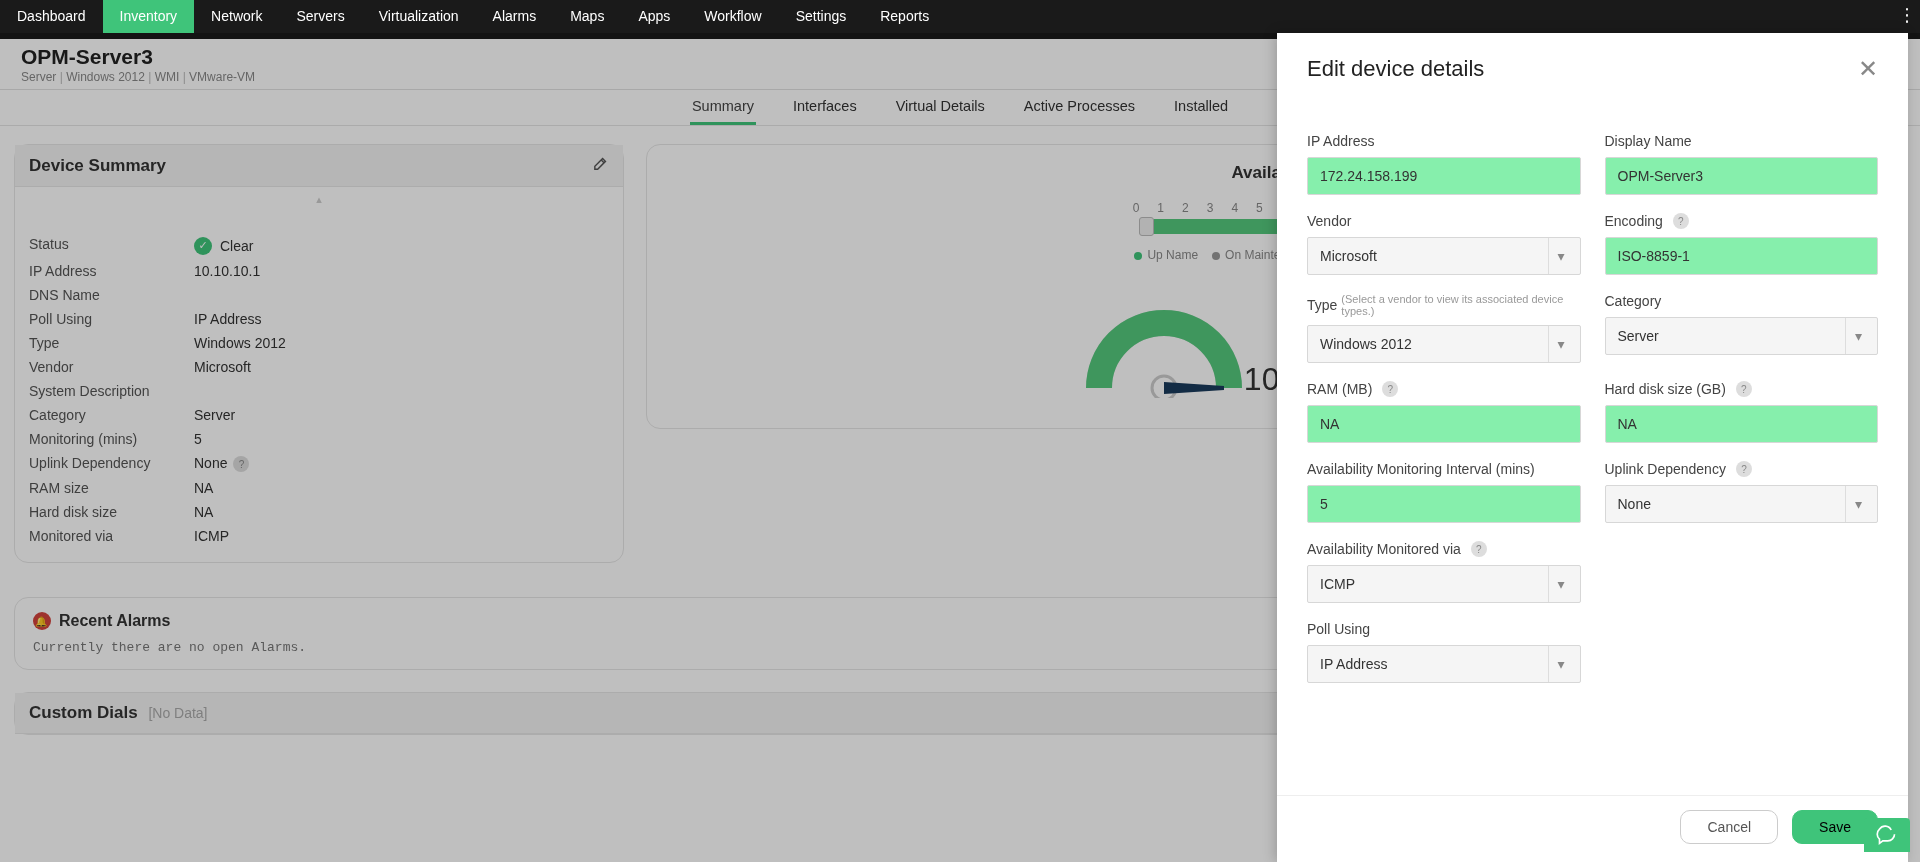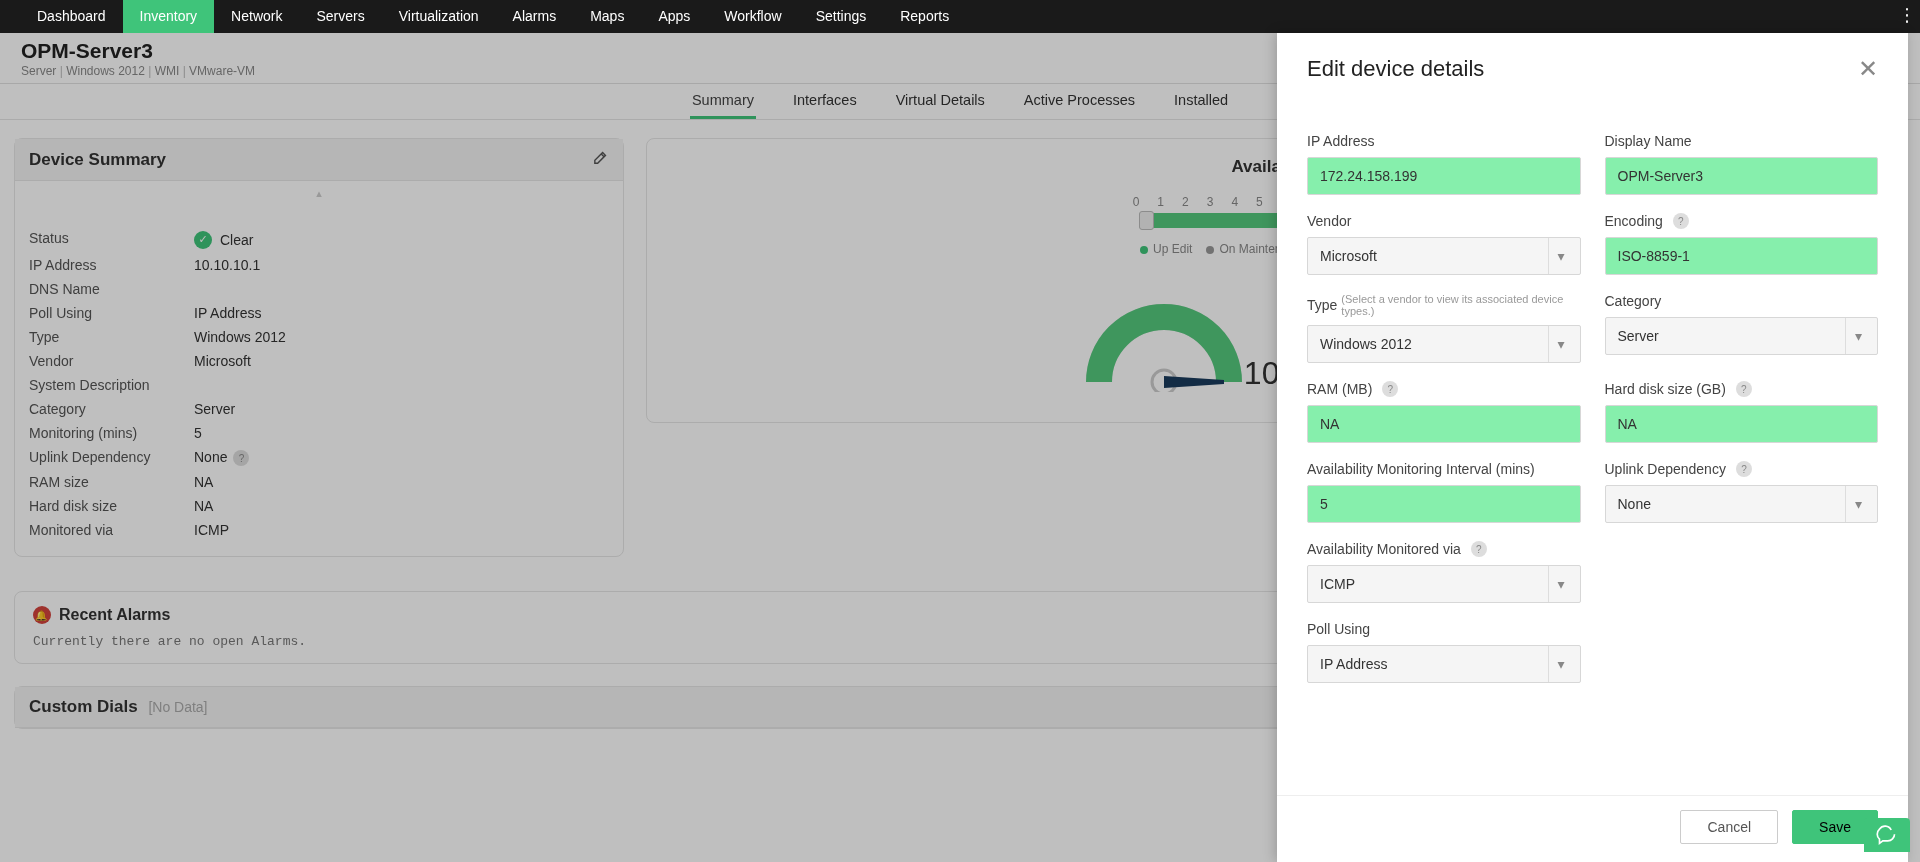--- a/index.html
+++ b/index.html
@@ -1,39 +1,39 @@
 <!DOCTYPE html>
 <html><head>
 <meta charset="utf-8">
 <style>
 * { margin:0; padding:0; box-sizing:border-box; font-family:"Segoe UI",Arial,sans-serif; }
 body { background:#fff; width:1920px; height:862px; overflow:hidden; position:relative; }
 
 
-.topnav { height:33px; background:#1a1a1a; display:flex; align-items:flex-start; position:relative;padding-left:20px; }
+.topnav { height:39px; background:#1a1a1a; display:flex; align-items:flex-start; position:relative; }
 .topnav .item { color:#fff; font-size:14px; padding:0 17px; height:33px; line-height:33px; cursor:pointer; }
 .topnav .item.active { background:#3fc47a; }
 .topnav .dots { position:absolute; right:4px; top:4px; color:#fff; font-size:18px; cursor:pointer; }
 
 
 .pageheader { padding:6px 21px 5px; border-bottom:1px solid #e0e0e0;}
 .pageheader .title { font-size:21px; font-weight:600; color:#222; }
 .pageheader .crumbs { font-size:12px; color:#888; margin-top:1px;}
 .pageheader .crumbs span+span:before { content:" | "; color:#bbb; margin:0 0px; }
 
 
 .subtabs { height:36px; display:flex; align-items:center; justify-content:center; gap:26px; border-bottom:1px solid #e5e5e5;}
 .subtabs .tab { font-size:14.5px; color:#333; padding:8px 2px; border-bottom:3px solid transparent; cursor:pointer;}
 .subtabs .tab.active { border-bottom-color:#3fc47a; color:#444;}
 
 
 .mainwrap { padding:18px 14px; display:flex; gap:22px; }
 .leftcol { flex:0 0 610px; }
 .rightcol { flex:1;}
-.card { background:#fff; border:1px solid #e6e6e6; border-radius:8px; }
+.card { background:#fff; border:1px solid #e6e6e6; border-radius:14px; }
 .cardhead { display:flex; align-items:center; justify-content:space-between; padding:10px 14px; background:#f3f3f3; border-bottom:1px solid #e6e6e6;}
 .cardhead h3 { font-size:17px; font-weight:600; color:#333;}
 .cardhead .editbtn { cursor:pointer; color:#555; }
 .cardhead .editbtn svg{width:17px;height:17px;fill:none;stroke:#555;stroke-width:2;}
 
 .summarytbl { padding:30px 14px 10px; font-size:14px; color:#333; }
 .summarytbl .row { display:flex; margin-bottom:8px; }
 .summarytbl .k { width:165px; text-align:left; padding-right:20px; color:#555;}
 .summarytbl .v { flex:1; color:#333;}
 .statusclear { display:inline-flex; align-items:center; gap:8px;}
@@ -80,21 +80,21 @@
 .drawer .dhead .close{cursor:pointer;color:#888;font-size:24px;}
 .drawer .dbody{flex:1;overflow-y:auto;padding:16px 30px 10px;}
 .drawer .formrow{display:flex;gap:24px;}
 .drawer .formcol{flex:1;display:flex;flex-direction:column;}
 .drawer label{font-size:14px;color:#444;margin:18px 0 8px;display:flex;align-items:center;gap:4px;}
 .drawer label .hint{font-size:11px;color:#999;font-weight:400;}
 .drawer input.txt{height:38px;border:1px solid #d7d7d7;background:#86efac;padding:0 12px;font-size:14px;color:#333;border-radius:2px;}
 .drawer .sel{height:38px;border:1px solid #d7d7d7;background:#f5f5f5;display:flex;align-items:center;justify-content:space-between;padding:0 6px 0 12px;font-size:14px;color:#333;border-radius:2px;cursor:pointer;}
 .drawer .sel .ar{width:26px;height:100%;display:flex;align-items:center;justify-content:center;color:#888;border-left:1px solid #ddd;}
 .drawer .dfoot{padding:14px 30px 18px;display:flex;justify-content:flex-end;gap:14px;border-top:1px solid #eee;}
-.drawer .btn{height:34px;padding:0 26px;font-size:14px;border-radius:2px;cursor:pointer;display:inline-flex;align-items:center;justify-content:center;}
+.drawer .btn{height:34px;padding:0 26px;font-size:14px;border-radius:10px;cursor:pointer;display:inline-flex;align-items:center;justify-content:center;}
 .drawer .btn.cancel{border:1px solid #ccc;background:#fff;color:#555;}
 .drawer .btn.save{background:#3fc47a;color:#000000;border:1px solid #3fc47a;}
 
 
 .chatfab{position:absolute;right:10px;bottom:10px;width:46px;height:34px;background:#3fc47a;border-radius:4px 4px 0 0;display:flex;align-items:center;justify-content:center;color:#fff;font-size:18px;cursor:pointer;z-index:500;}
 </style>
 </head>
 <body>
 
 <div class="topnav">
@@ -218,21 +218,21 @@
             <span>8</span>
             <span>9</span>
             <span>10</span>
             <span>11</span>
           </div>
         <div class="bar">
             <span class="handle"></span>
           </div>
       </div>
       <div class="legend">
-        <span class="up">Up Edit</span>
+        <span class="up">Up Name</span>
         <span class="mt">On Maintenance</span>
         <span class="du">Dependent Un</span>
       </div>
       <div class="gaugewrap">
         <div class="gauge">
           <svg width="160" height="100" viewBox="0 0 160 100">
             <path d="M15 90 A65 65 0 0 1 145 90" fill="none" stroke="#e6e6e6" stroke-width="26"></path>
             <path d="M15 90 A65 65 0 0 1 145 90" fill="none" stroke="#55c97d" stroke-width="26"></path>
             <circle cx="80" cy="90" r="12" fill="#fff" stroke="#ccc" stroke-width="3"></circle>
             <polygon points="80,84 140,88 140,92 80,96" fill="#1a3b5c"></polygon>

